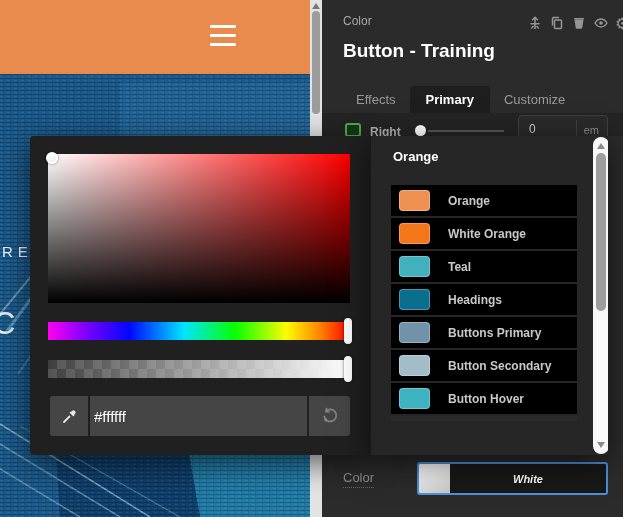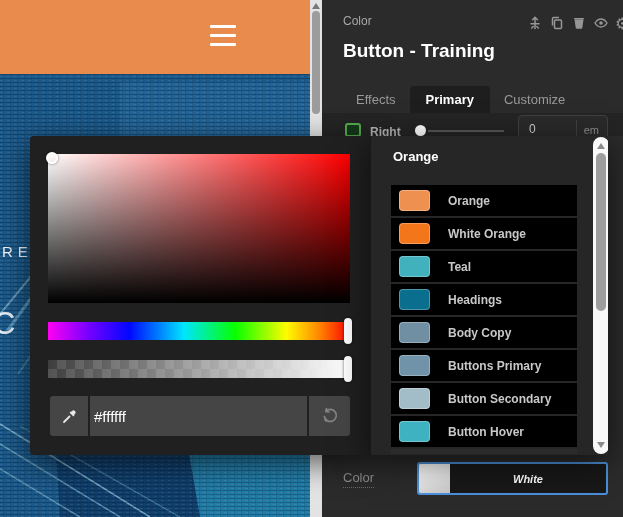--- a/index.html
+++ b/index.html
@@ -255,24 +255,20 @@
         <div class="palette-row">
           <div class="palette-sw" style="background: rgb(65, 177, 190);"></div>
           <div class="palette-name">Teal</div>
         </div>
 
         <div class="palette-row">
           <div class="palette-sw" style="background: rgb(10, 110, 143);"></div>
           <div class="palette-name">Headings</div>
         </div>
 
-        <div class="palette-row">
-          <div class="palette-sw" style="background: rgb(113, 143, 163);"></div>
-          <div class="palette-name">Body Copy</div>
-        </div>
 
         <div class="palette-row">
           <div class="palette-sw" style="background: rgb(113, 147, 169);"></div>
           <div class="palette-name">Buttons Primary</div>
         </div>
 
         <div class="palette-row">
           <div class="palette-sw" style="background: rgb(163, 189, 200);"></div>
           <div class="palette-name">Button Secondary</div>
         </div>

